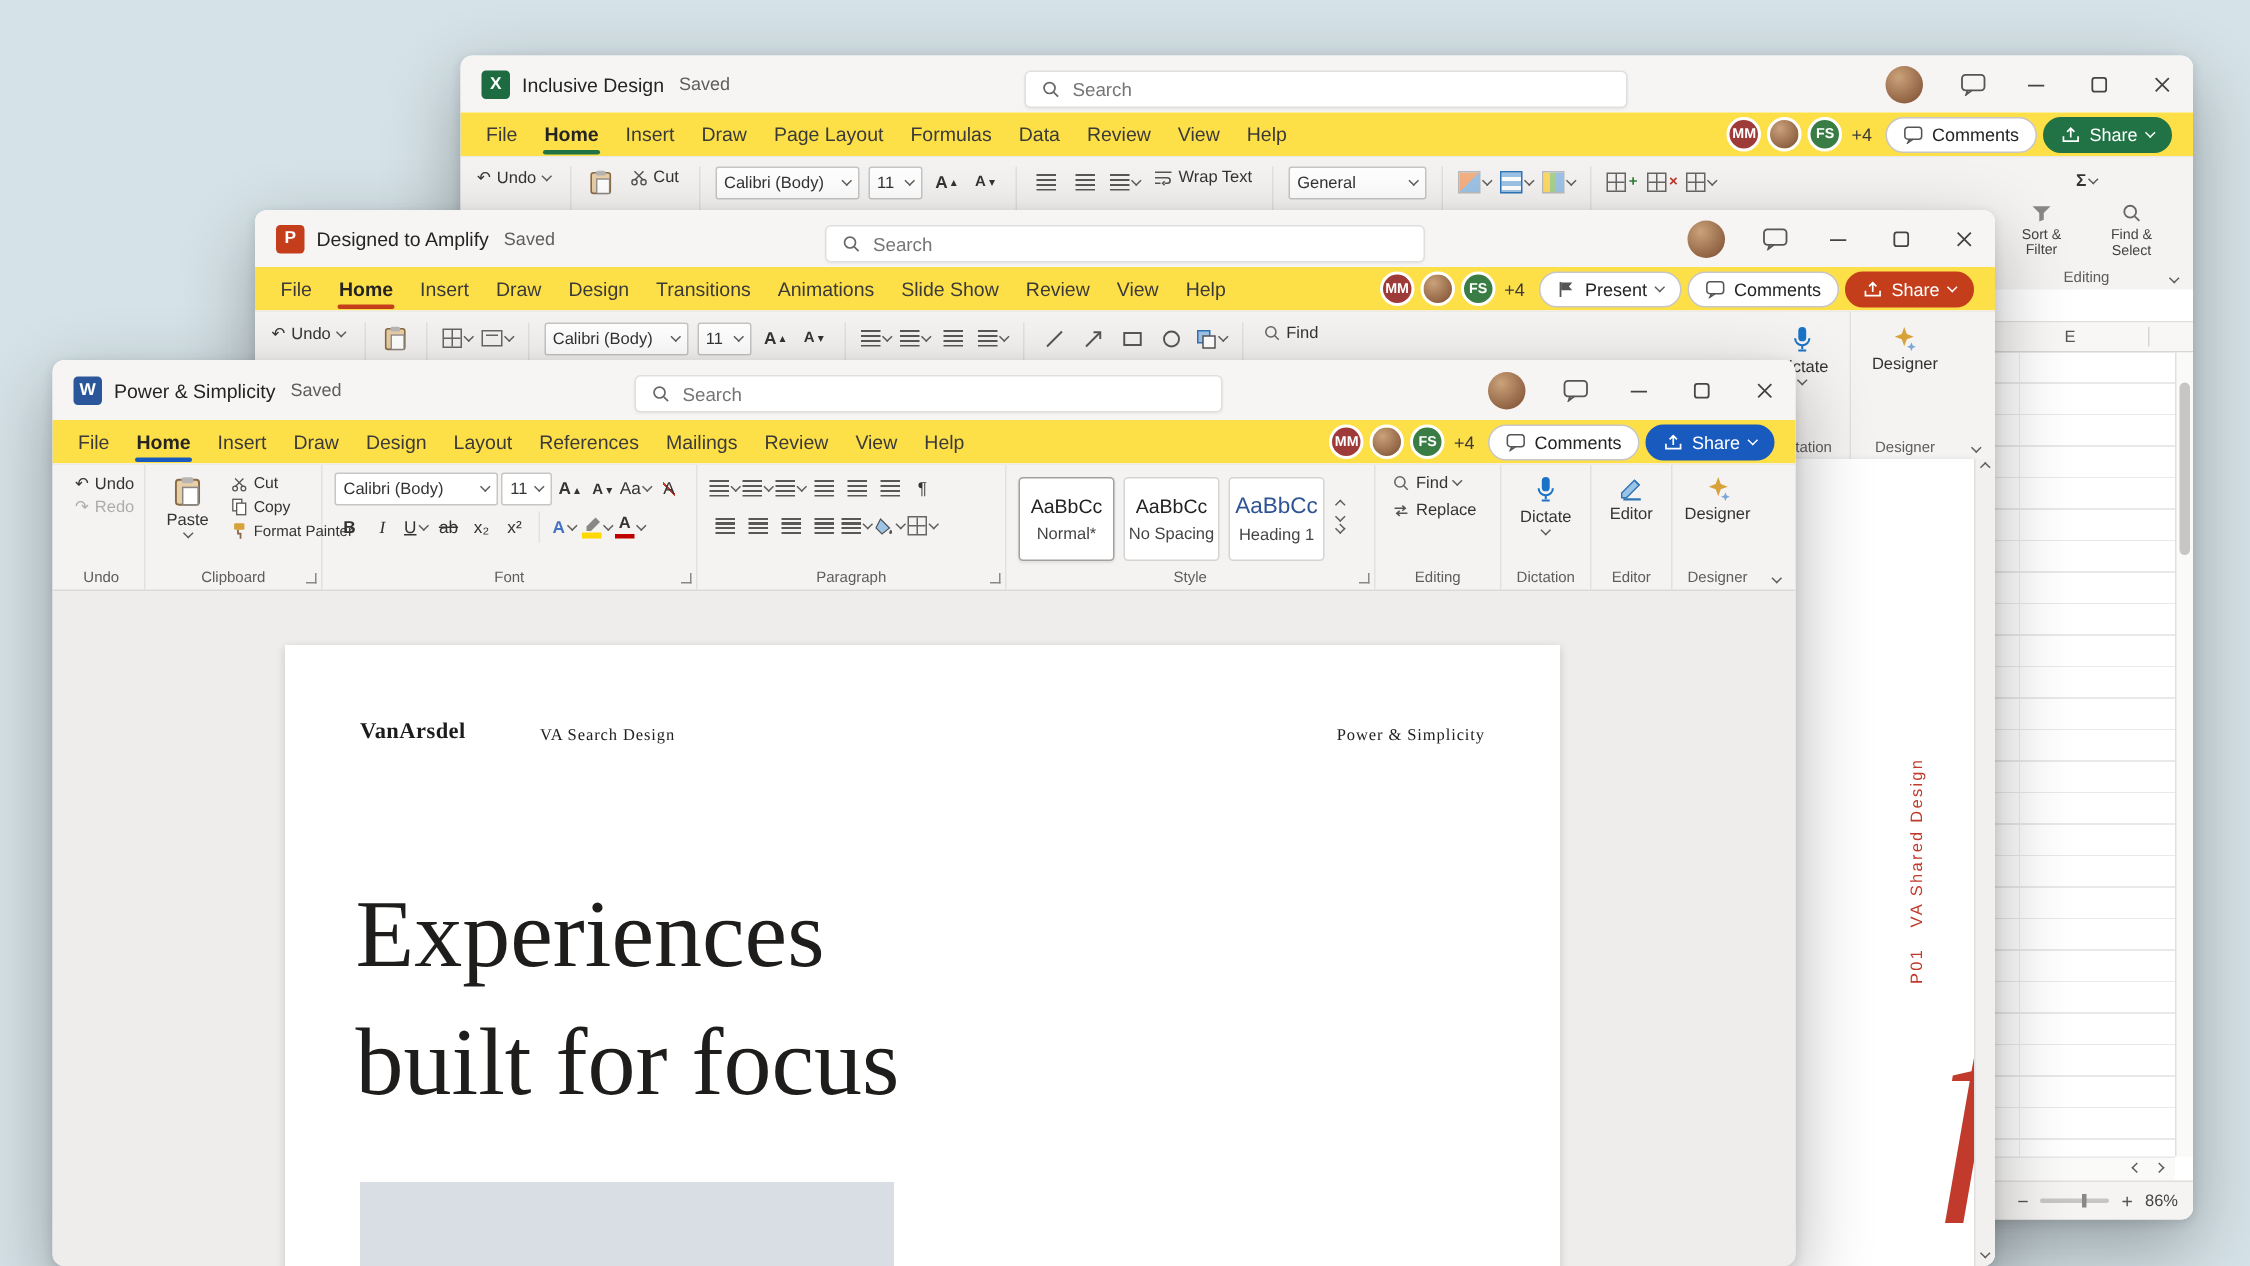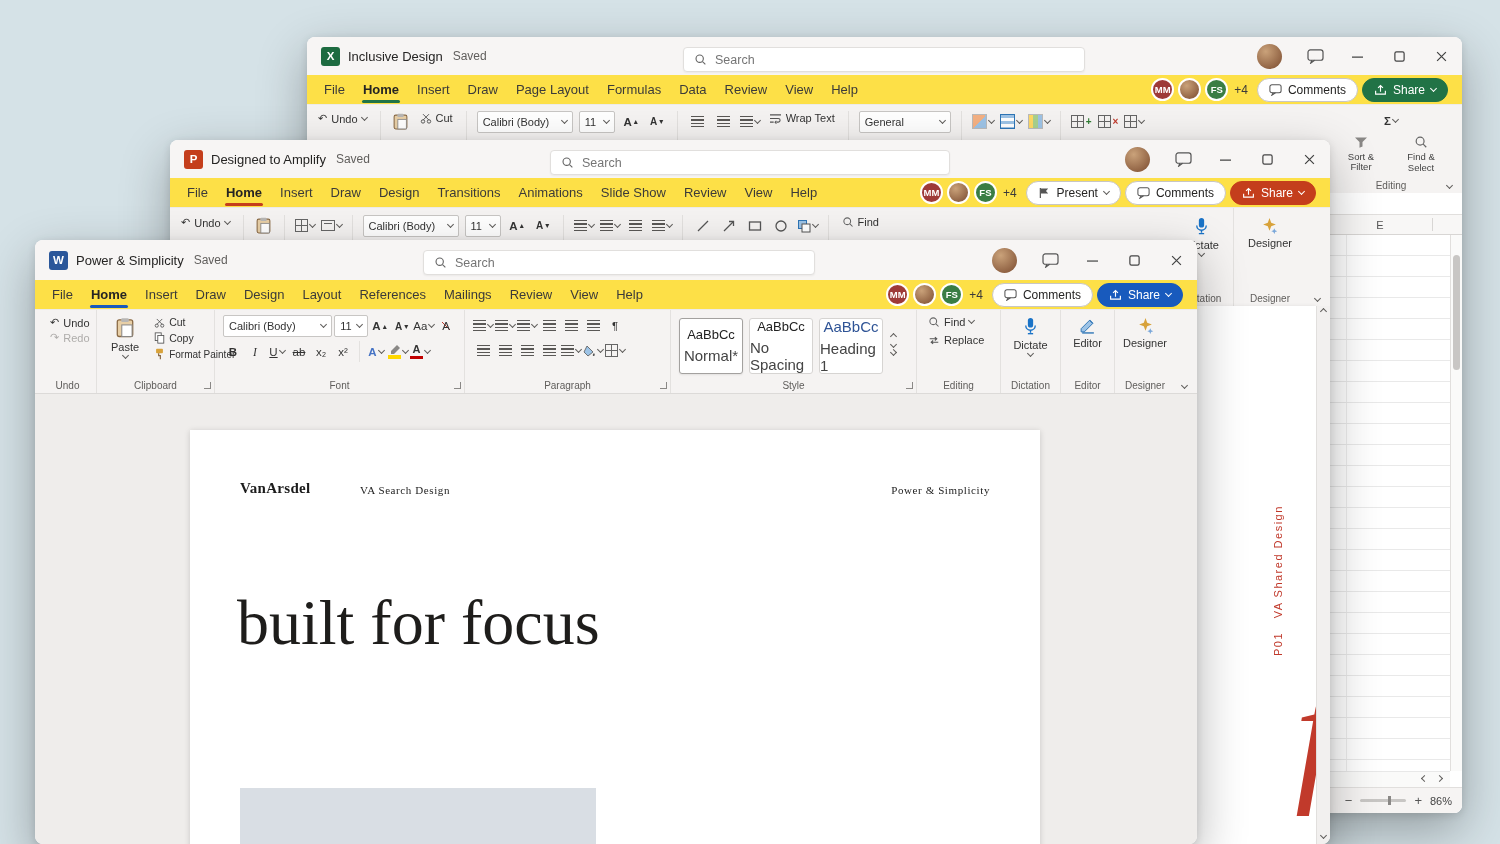--- a/index.html
+++ b/index.html
@@ -83,21 +83,21 @@
   .ibars { width:13px; height:11px; background:repeating-linear-gradient(#5a5856 0 1.4px, transparent 1.4px 3.3px); flex:none; }
   .gridicon { width:13px; height:13px; border:1px solid #666; flex:none;
               background:linear-gradient(#666,#666) center/1px 100% no-repeat, linear-gradient(#666,#666) center/100% 1px no-repeat; }
   .ubar { display:block; width:13px; height:3.5px; margin-top:1px; }
   .stack { display:flex; flex-direction:column; align-items:center; line-height:1; }
   .style-card { width:64px; height:56px; background:#fff; border:1px solid #d6d4d2; border-radius:3px;
                 display:flex; flex-direction:column; align-items:center; justify-content:center; gap:5px; flex:none; cursor:default; }
   .style-card.selected { border:1.5px solid #a3a19f; box-shadow:0 1px 2px rgba(0,0,0,.08); }
   .style-sample { font-size:13px; color:#222; }
   .style-sample.h1 { color:#2f5496; }
-  .style-name { font-size:15px; color:#444; }
+  .style-name { font-size:11px; color:#444; }
   .collapse-chev { position:absolute; right:10px; bottom:5px; }
   .tinylabel { font-size:9.5px; color:#444; text-align:center; line-height:1.15; }
 
   
   .docarea { position:absolute; left:0; right:0; top:154px; bottom:0; background:#efedeb; }
   .page { position:absolute; left:155px; top:36px; width:850px; height:640px; background:#fff;
           box-shadow:0 1px 6px rgba(0,0,0,.16); }
   .doc-logo { position:absolute; left:50px; top:50px; font-family:"Liberation Serif", serif; font-weight:700;
               font-size:15px; letter-spacing:.3px; color:#1c1c1c; }
   .doc-h-center { position:absolute; left:170px; top:54px; font-family:"Liberation Serif", serif; font-size:11px;
@@ -905,18 +905,19 @@
     </div>
     <span class="chev collapse-chev"></span>
   </div>
 
   <div class="docarea">
     <div class="page">
       <span class="doc-logo">VanArsdel</span>
       <span class="doc-h-center">VA Search Design</span>
       <span class="doc-h-right">Power &amp; Simplicity</span>
       <div class="doc-heading">
+        <div>Experiences</div>
         <div>built for focus</div>
       </div>
       <div class="doc-img"></div>
     </div>
   </div>
 </section>
 
 </body></html>

